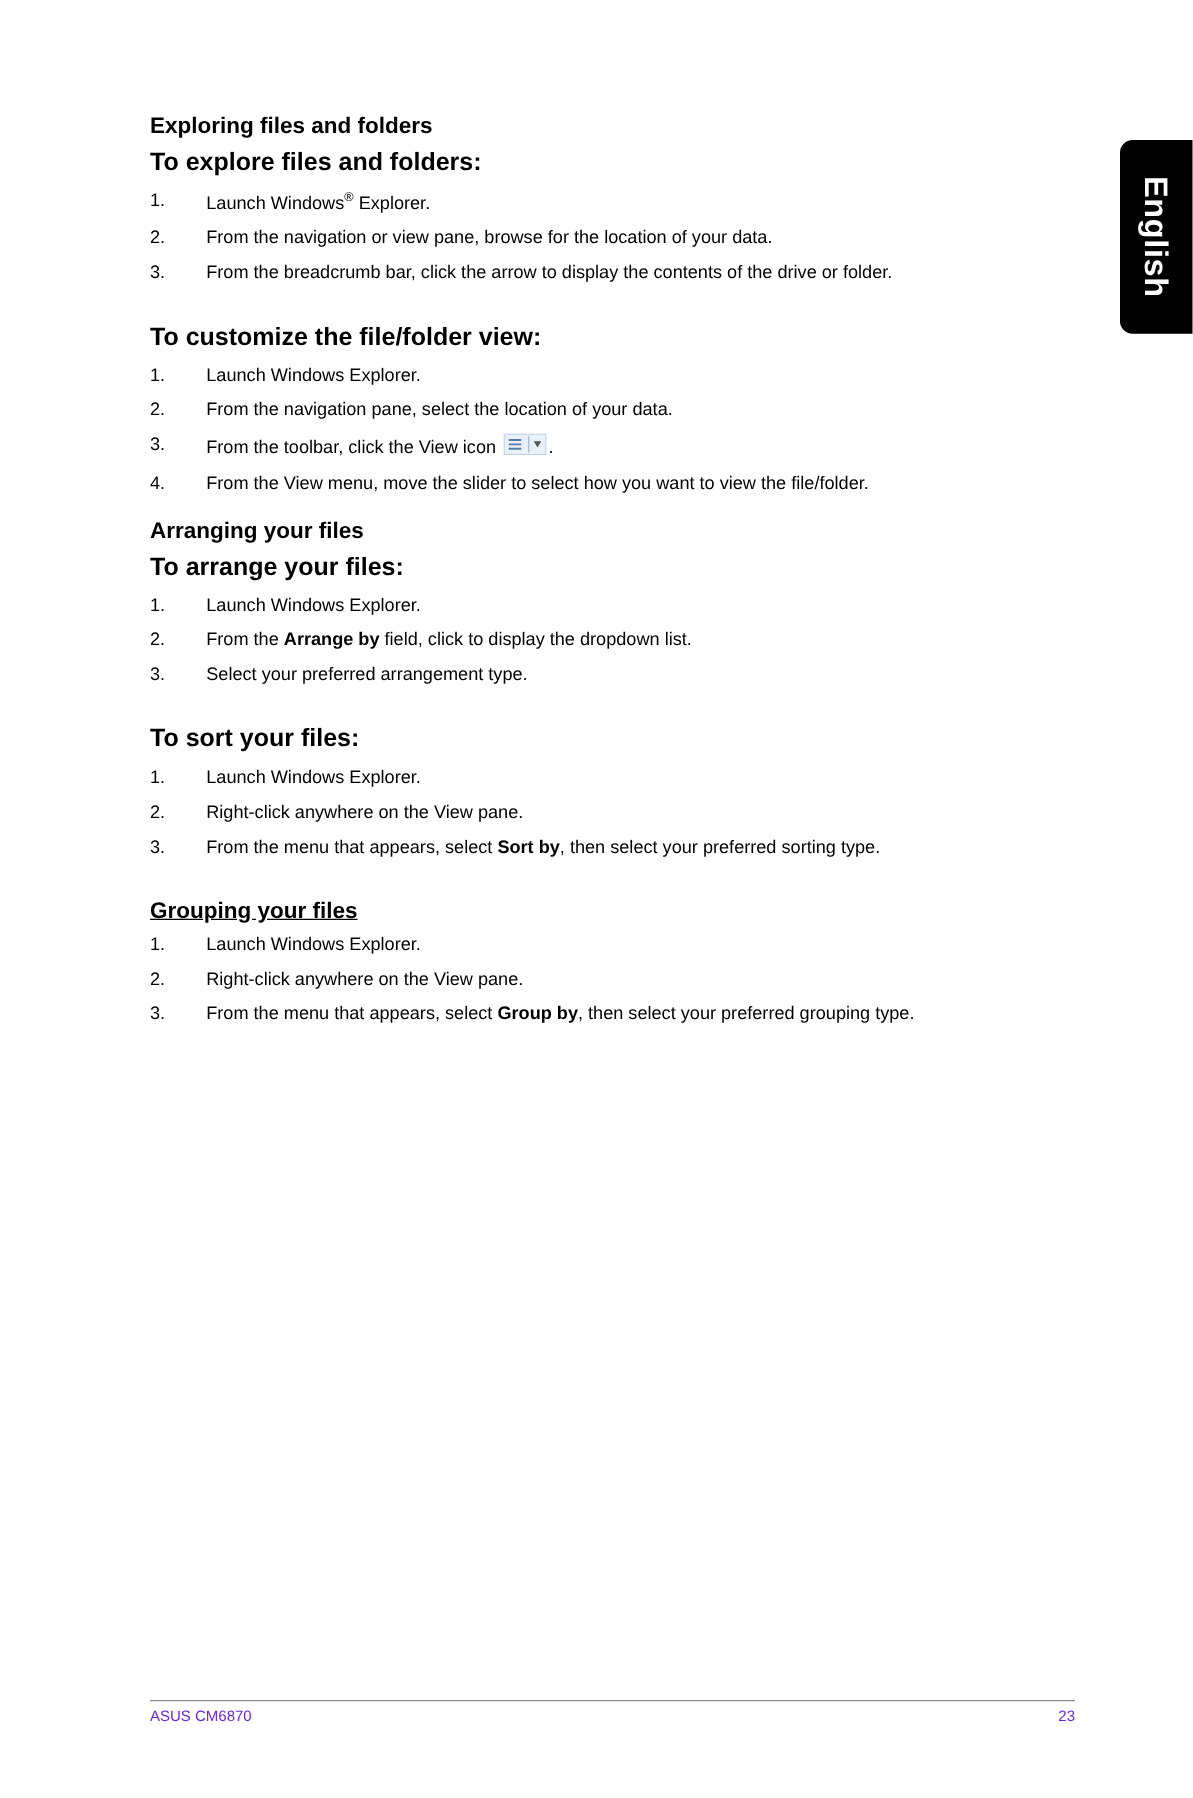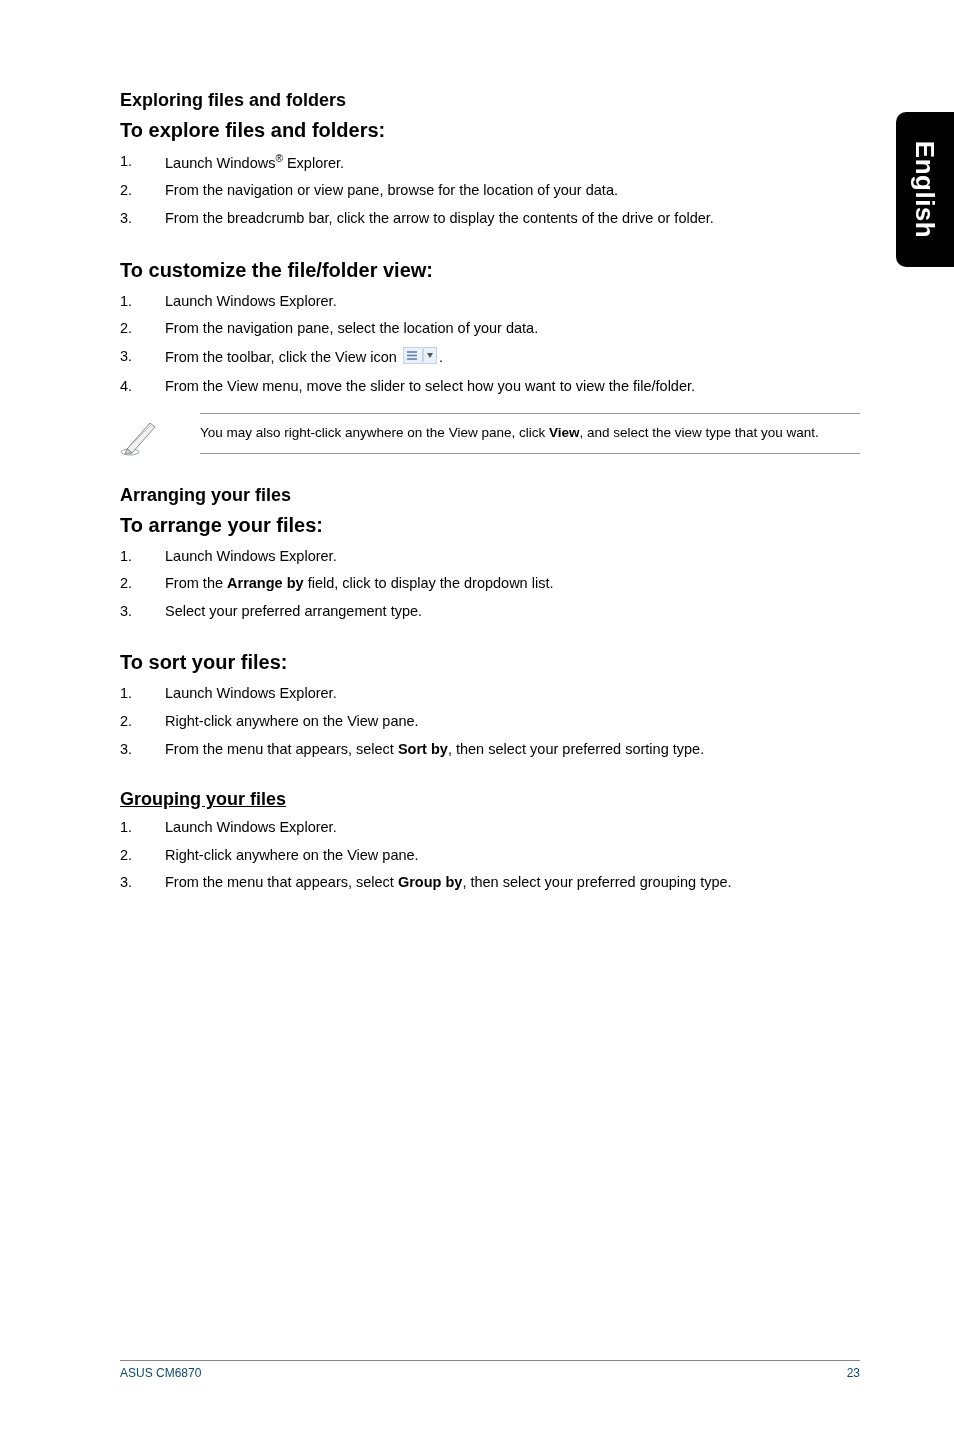--- a/index.html
+++ b/index.html
@@ -92,21 +92,21 @@
     margin: 0 2px;
   }
   .footer {
     position: absolute;
     left: 120px;
     bottom: 58px;
     width: 740px;
     border-top: 1px solid #888;
     padding-top: 5px;
     font-size: 12px;
-    color: #0c4a6e;
+    color: #6d28d9;
     display: flex;
     justify-content: space-between;
   }
   sup { font-size: 0.7em; }
   b { font-weight: bold; }
 </style>
 </head>
 <body>
 
 <div class="side-tab">
@@ -152,33 +152,20 @@
               <line x1="20" y1="2" x2="20" y2="15" stroke="#a8b8d0" stroke-width="1"></line>
               <polygon points="24,6 30,6 27,11" fill="#555"></polygon>
             </svg></span><span>.</span></span>
     </li>
     <li>
       <span class="num">4.</span>
       <span class="txt">From the View menu, move the slider to select how you want to view the file/folder.</span>
     </li>
   </ol>
 
-  <div class="note-block">
-    <div class="note-icon">
-      <svg width="42" height="38" viewBox="0 0 42 38">
-        <ellipse cx="10" cy="33" rx="9" ry="3" fill="none" stroke="#9aa5b0" stroke-width="1"></ellipse>
-        <path d="M7 30 L30 4 L35 8 L12 34 Z" fill="#f0f0f0" stroke="#888" stroke-width="1"></path>
-        <path d="M7 30 L12 34 L5 35 Z" fill="#d8d8d8" stroke="#888" stroke-width="1"></path>
-        <line x1="10" y1="27" x2="32" y2="5" stroke="#aaa" stroke-width="0.7"></line>
-      </svg>
-    </div>
-    <div class="note-text-wrap">
-      <span>You may also right-click anywhere on the View pane, click </span><b>View</b><span>, and select the view type that you want.</span>
-    </div>
-  </div>
 
   <div class="h-section">Arranging your files</div>
   <div class="h-sub">To arrange your files:</div>
   <ol class="steps">
     <li>
       <span class="num">1.</span>
       <span class="txt">Launch Windows Explorer.</span>
     </li>
     <li>
       <span class="num">2.</span>

